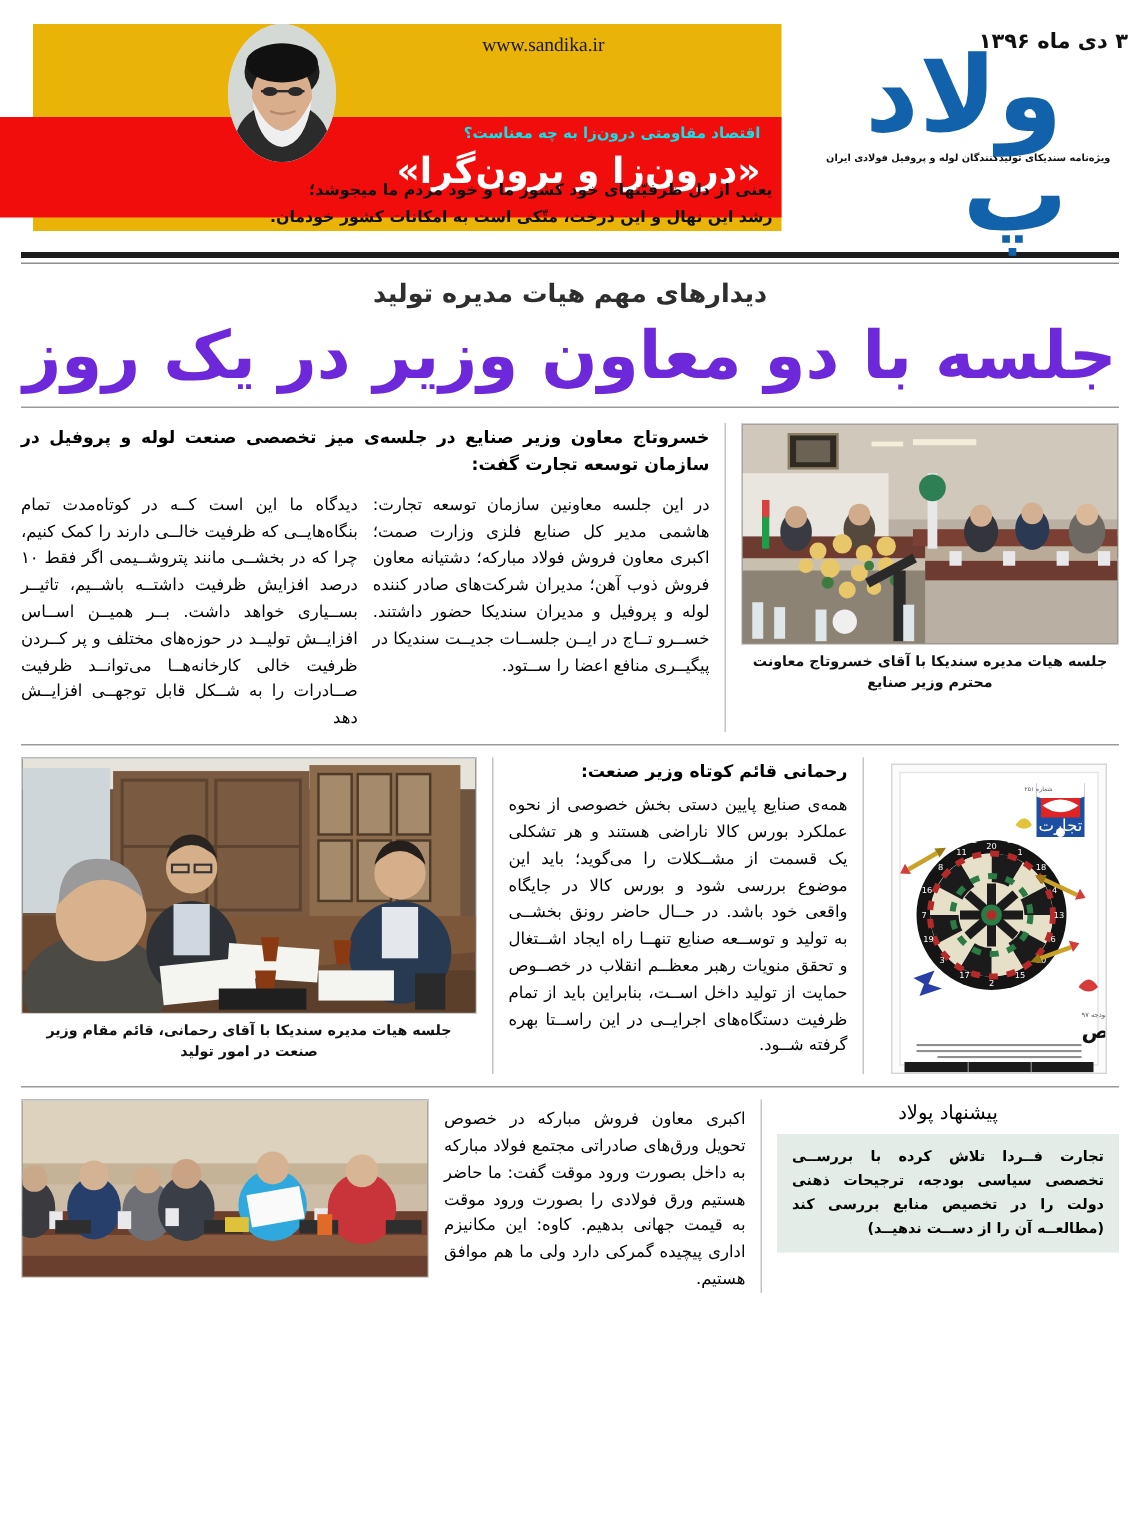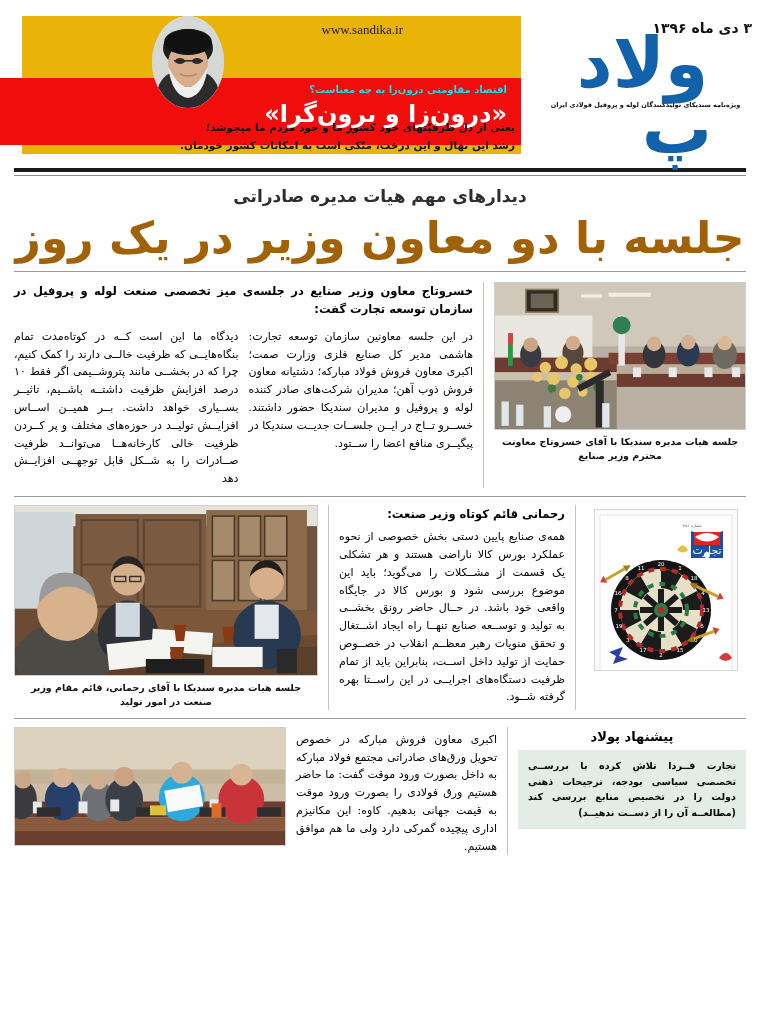--- a/index.html
+++ b/index.html
@@ -151,21 +151,21 @@
   .headline-block { padding: 10px 14px 6px 14px; text-align: center; }
   .kicker {
     font-size: 17px;
     font-weight: bold;
     color: #2e2e2e;
     letter-spacing: -0.3px;
   }
   .headline {
     font-size: 44px;
     font-weight: bold;
-    color: #a16207;
+    color: #6d28d9;
     line-height: 1.25;
     margin-top: 4px;
     letter-spacing: -1px;
   }
 
   
   .sec1 { display: flex; padding: 10px 14px 0 14px; gap: 10px; }
   .sec1-photo { width: 252px; }
   .photo {
     width: 100%;
@@ -198,42 +198,42 @@
     color: #000;
     line-height: 1.62;
     text-align: justify;
   }
 
   
   .sec2 { display: flex; padding: 8px 14px 0 14px; gap: 10px; align-items: flex-start; }
   .mag-col { width: 160px; padding: 4px 8px 0 8px; }
   .mag-cover {
     width: 144px;
-    height: 162px;
+    height: 207px;
     background: #ffffff;
     border: 1px solid #d6d6d6;
     position: relative;
     overflow: hidden;
     margin: 0 auto;
   }
   .sec2-mid { flex: 1; padding-top: 2px; }
   .sub-head {
     font-size: 11.5px;
     font-weight: bold;
     color: #000;
     margin-bottom: 7px;
   }
   .sec2-photo { width: 304px; }
 
   
   .sec3 { display: flex; padding: 8px 14px 0 14px; gap: 10px; align-items: flex-start; }
   .sec3-left { width: 228px; padding-top: 2px; }
   .pishnahad-head {
     font-size: 13px;
-    font-weight: bold;
+    font-weight: normal;
     color: #000;
     text-align: center;
     margin-bottom: 6px;
   }
   .tint-box {
     background: #e4ece7;
     padding: 8px 10px;
     font-size: 9.6px;
     font-weight: bold;
     line-height: 1.65;
@@ -296,21 +296,21 @@
         <rect x="22" y="44" width="29" height="1.6" fill="#2a2a2a"></rect>
         <path d="M28 58 Q36 62 45 58" stroke="#b08a6a" stroke-width="1.5" fill="none"></path>
       </svg>
     </div>
   </div>
 
   <div class="rule-thick"></div>
   <div class="rule-thin"></div>
 
   <div class="headline-block">
-    <div class="kicker">دیدارهای مهم هیات مدیره صادراتی</div>
+    <div class="kicker">دیدارهای مهم هیات مدیره تولید</div>
     <div class="headline">جلسه با دو معاون وزیر در یک روز</div>
   </div>
 
   <div class="rule-mid"></div>
 
   <div class="sec1">
 
     <div class="sec1-photo">
       <svg class="photo" viewBox="0 0 308 180">
         <rect width="308" height="180" fill="#b9b0a3"></rect>

